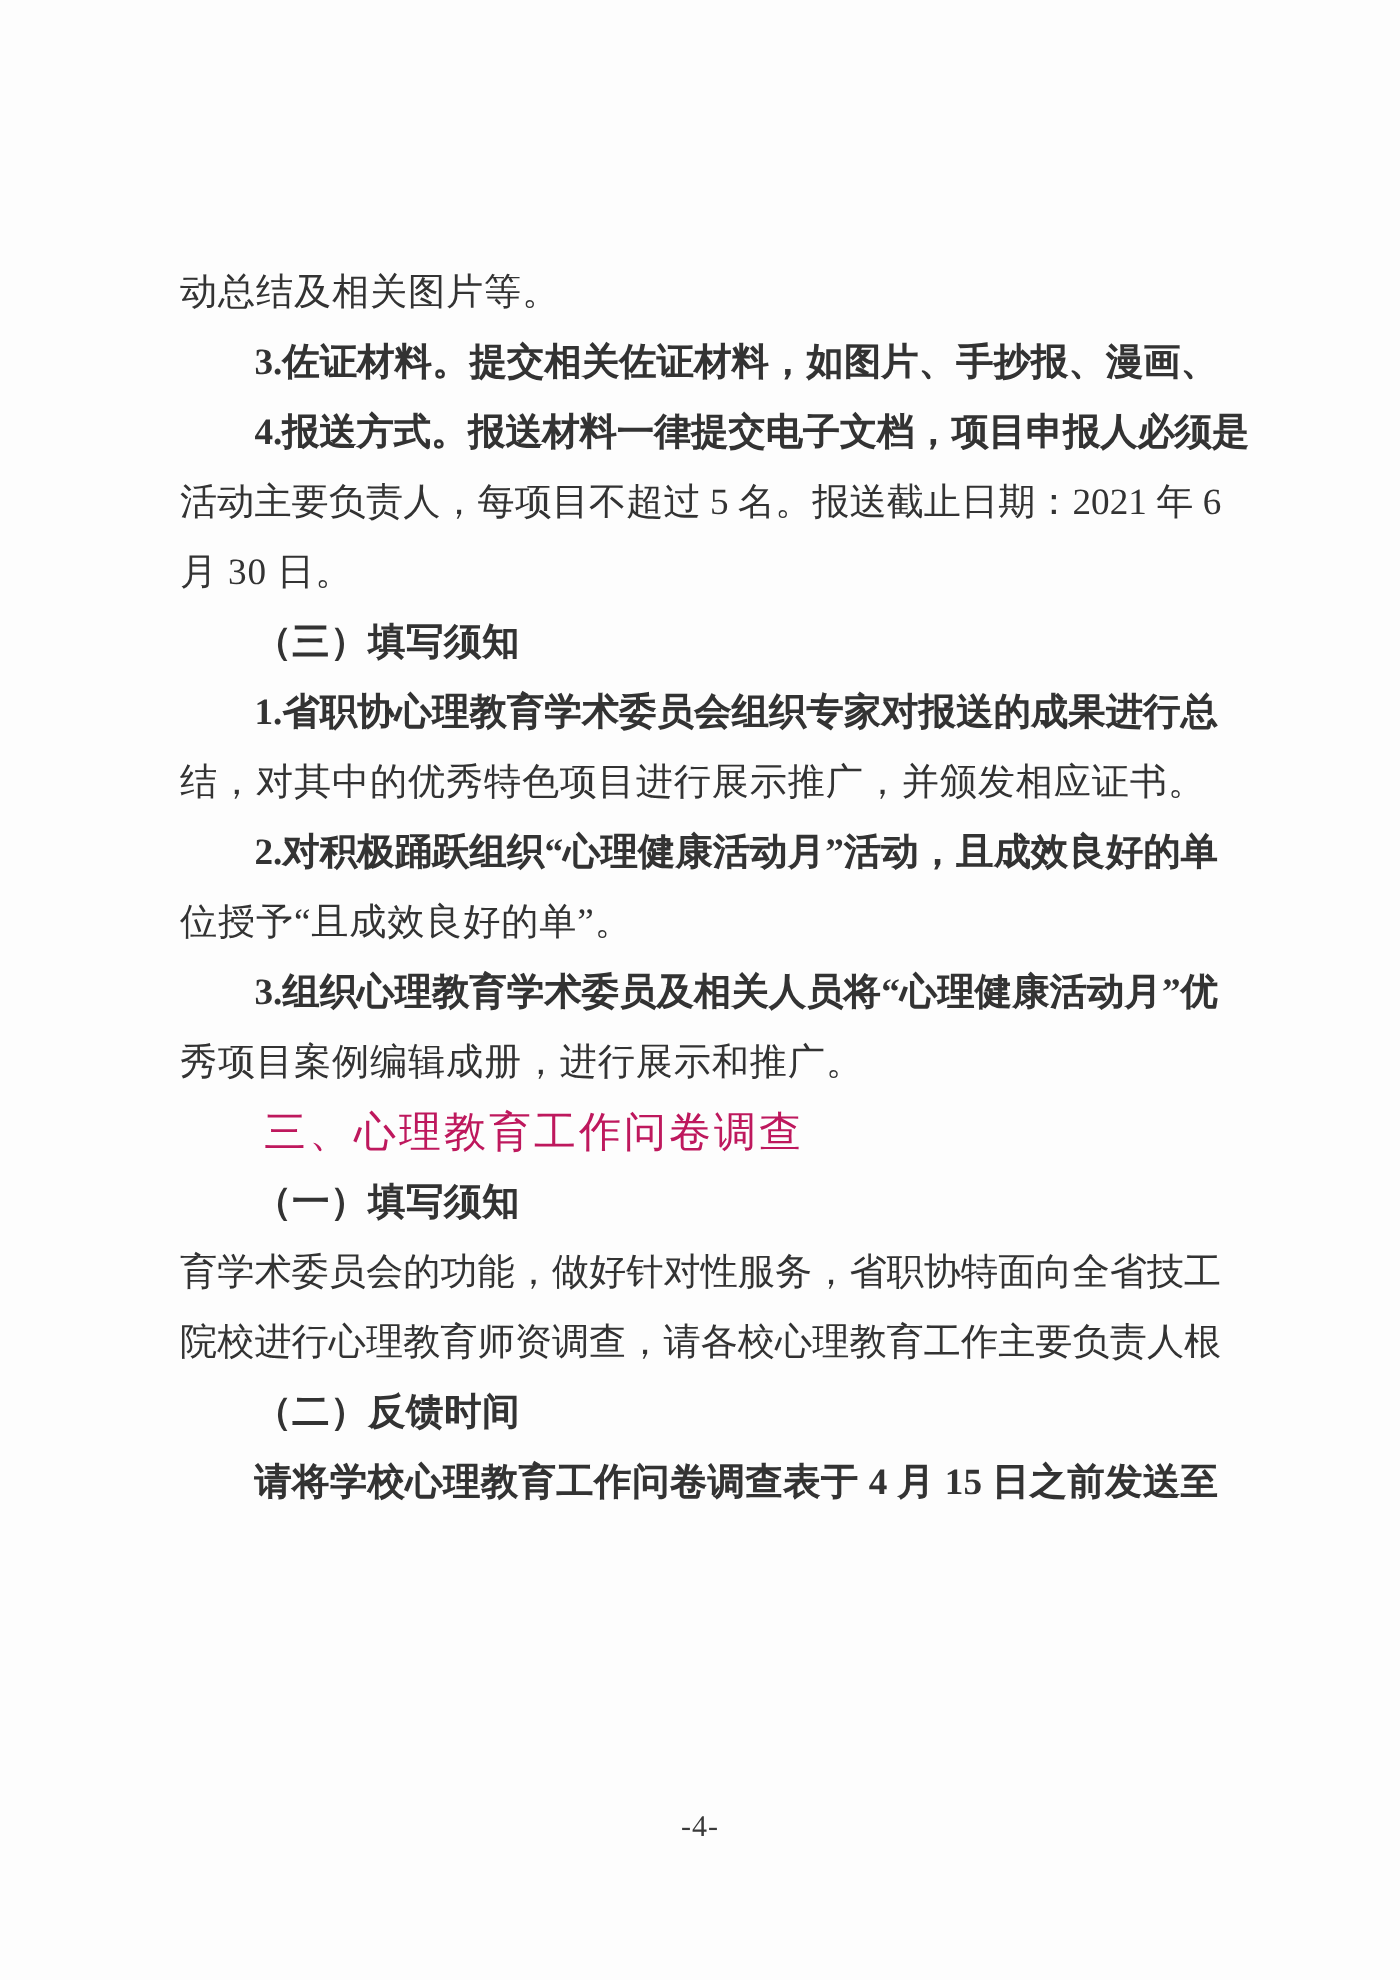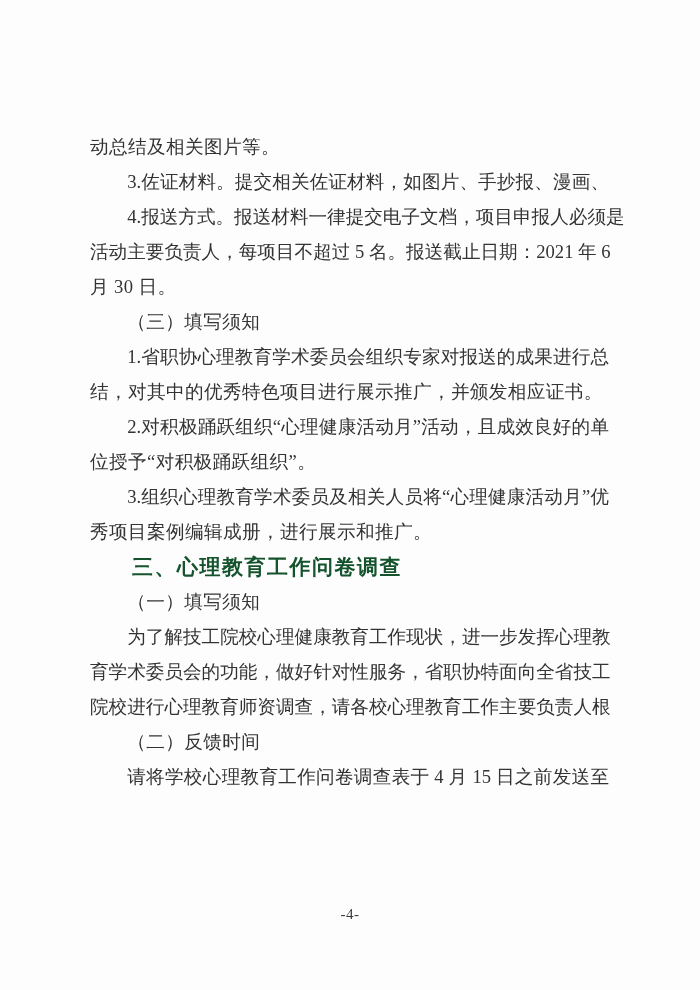--- a/index.html
+++ b/index.html
@@ -30,31 +30,32 @@
     line-height: 35px;
     font-size: 18.6px;
     white-space: nowrap;
     overflow: visible;
   }
   .ln:not(.fill) {
     letter-spacing: 0.4px;
   }
   .indent {
     text-indent: 2em;
+    font-weight: bold;
   }
   .fill {
     text-align: justify;
     text-align-last: justify;
   }
   .heading {
     font-family: "Liberation Sans", "DejaVu Sans", sans-serif;
-    font-weight: 700;
+    font-weight: 400;
     font-size: 21px;
     letter-spacing: 1.5px !important;
-    color: #14532d;
+    color: #be185d;
   }
   .footer {
     position: absolute;
     top: 906px;
     left: 0;
     width: 700px;
     text-align: center;
     font-size: 15px;
     letter-spacing: 0.5px;
     color: #3a3a3a;
@@ -68,25 +69,24 @@
   <div class="content">
     <div class="ln">动总结及相关图片等。</div>
     <div class="ln indent fill">3.佐证材料。提交相关佐证材料，如图片、手抄报、漫画、</div>
     <div class="ln indent fill">4.报送方式。报送材料一律提交电子文档，项目申报人必须是</div>
     <div class="ln fill">活动主要负责人，每项目不超过 5 名。报送截止日期：2021 年 6</div>
     <div class="ln">月 30 日。</div>
     <div class="ln indent">（三）填写须知</div>
     <div class="ln indent fill">1.省职协心理教育学术委员会组织专家对报送的成果进行总</div>
     <div class="ln">结，对其中的优秀特色项目进行展示推广，并颁发相应证书。</div>
     <div class="ln indent fill">2.对积极踊跃组织“心理健康活动月”活动，且成效良好的单</div>
-    <div class="ln">位授予“对积极踊跃组织”。</div>
+    <div class="ln">位授予“且成效良好的单”。</div>
     <div class="ln indent fill">3.组织心理教育学术委员及相关人员将“心理健康活动月”优</div>
     <div class="ln">秀项目案例编辑成册，进行展示和推广。</div>
     <div class="ln indent heading">三、心理教育工作问卷调查</div>
     <div class="ln indent">（一）填写须知</div>
-    <div class="ln indent fill">为了解技工院校心理健康教育工作现状，进一步发挥心理教</div>
     <div class="ln fill">育学术委员会的功能，做好针对性服务，省职协特面向全省技工</div>
     <div class="ln fill">院校进行心理教育师资调查，请各校心理教育工作主要负责人根</div>
     <div class="ln indent">（二）反馈时间</div>
     <div class="ln indent fill">请将学校心理教育工作问卷调查表于 4 月 15 日之前发送至</div>
   </div>
   <div class="footer">-4-</div>
 </div>
 
 </body></html>

